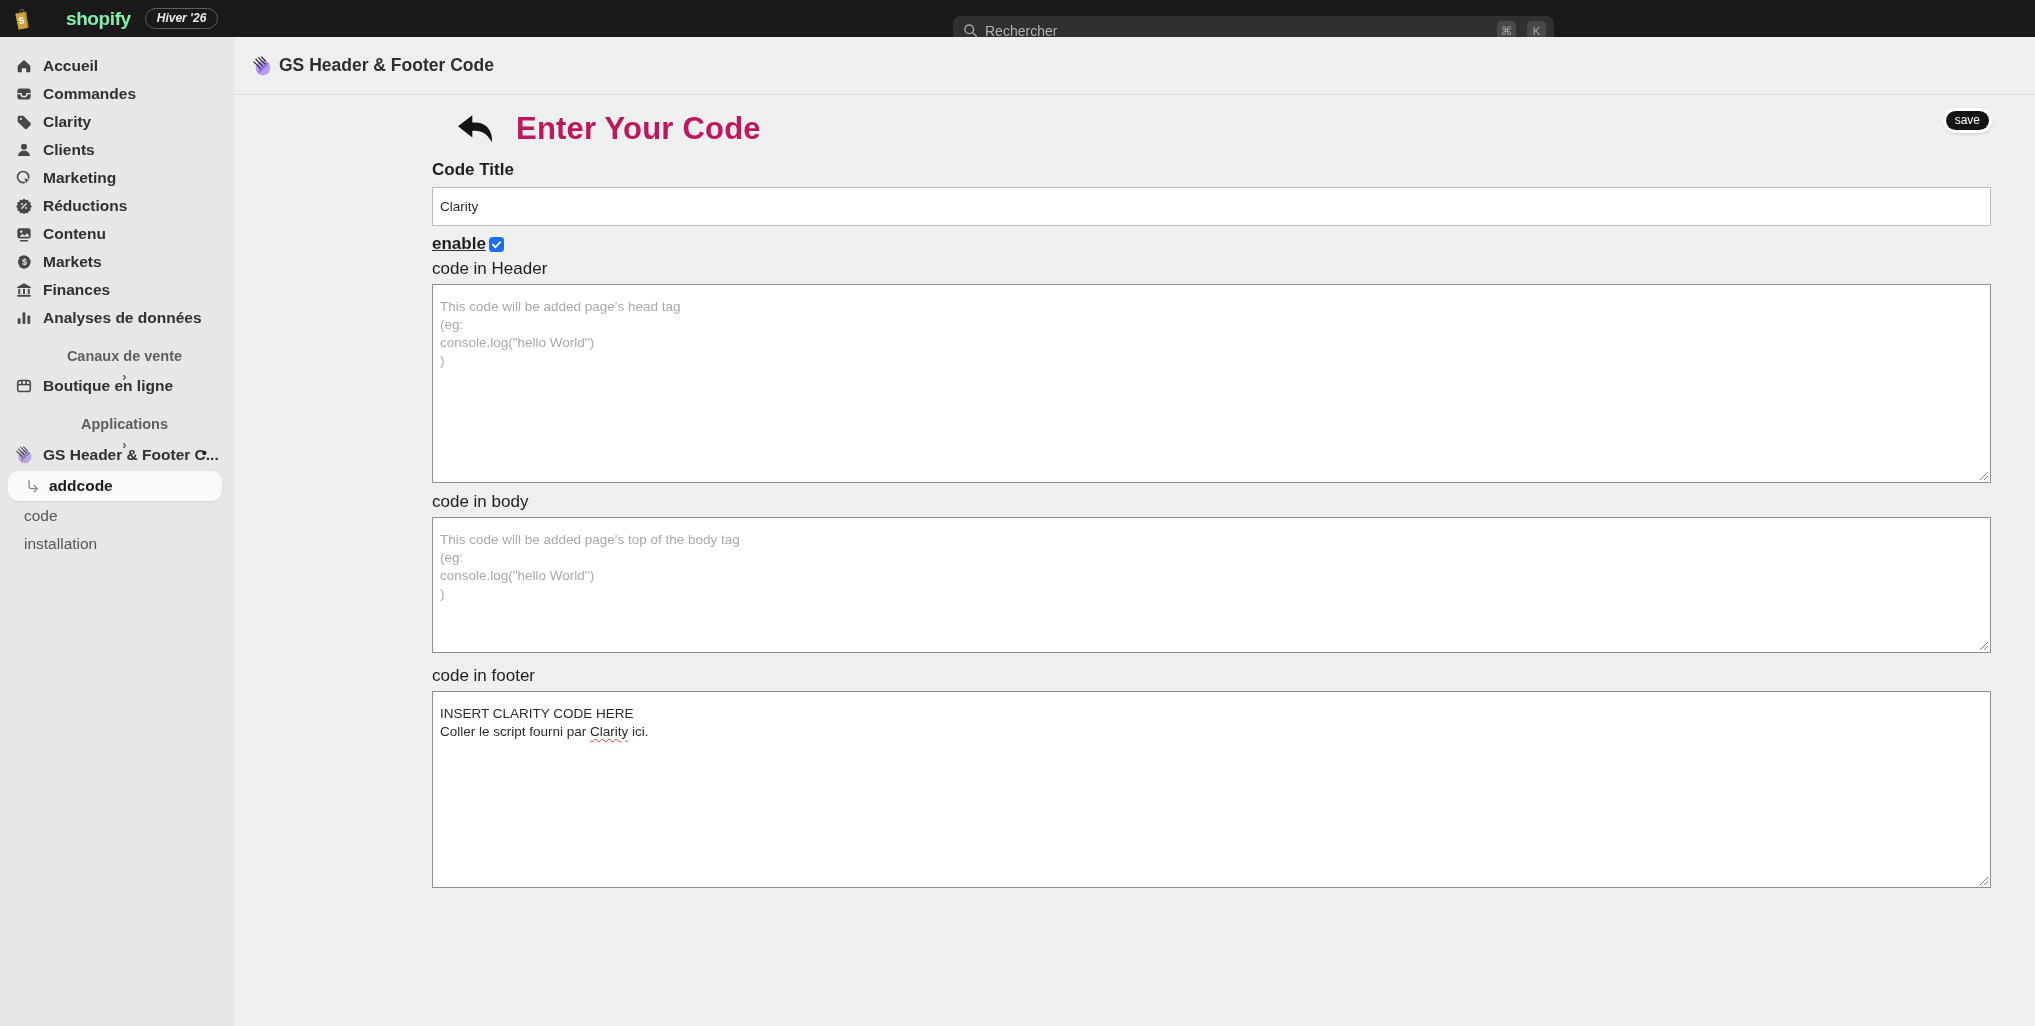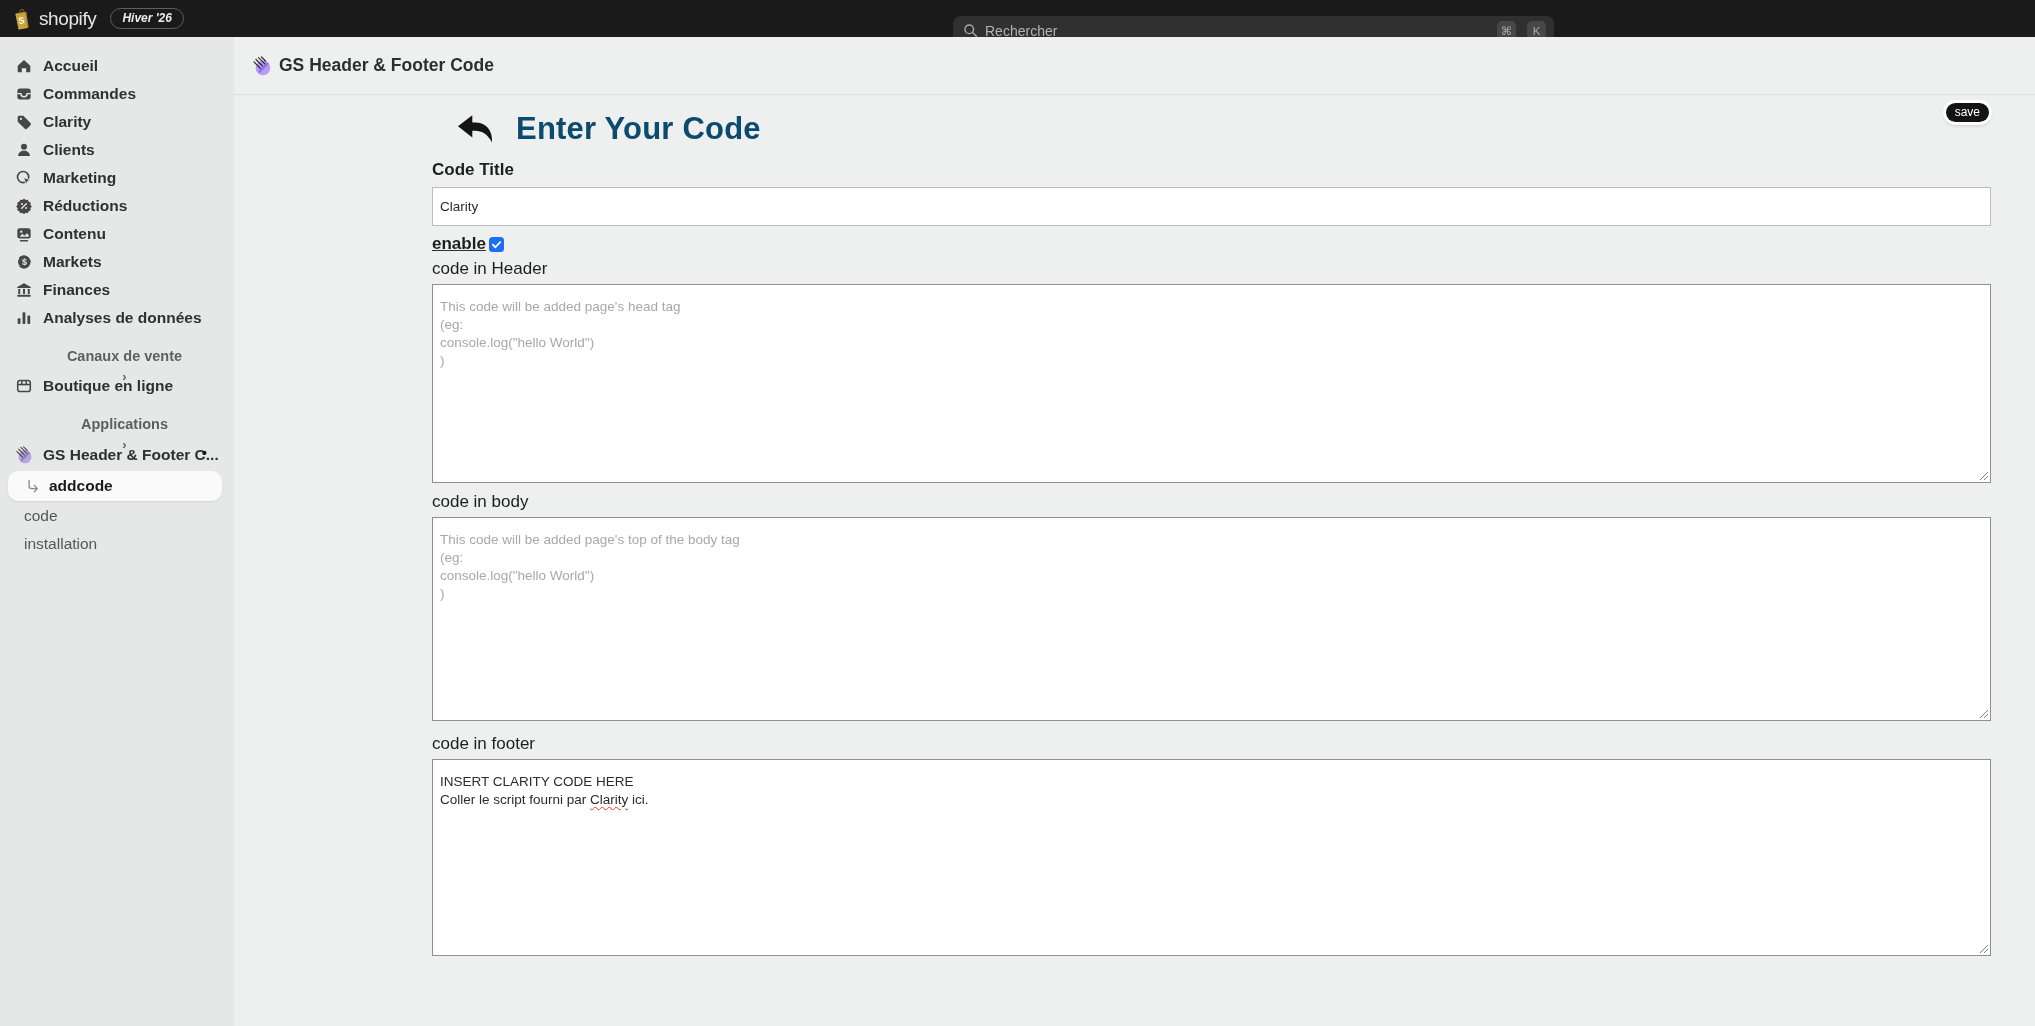--- a/index.html
+++ b/index.html
@@ -8,21 +8,21 @@
     font-family:"Liberation Sans","DejaVu Sans",sans-serif;
     background:#eeefef; color:#303030;
   }
   
   .topbar {
     position:relative; height:37px; background:#1a1a1a;
     display:flex; align-items:center;
   }
   .logo-area { display:flex; align-items:center; padding-left:13px; gap:8px; }
   .bag-icon { display:block; }
-  .wordmark { color:#e5e5e5; font-weight:400; font-size:19px; letter-spacing:-0.4px; }
+  .wordmark { color:#86efac; font-weight:700; font-size:19px; letter-spacing:-0.4px;margin-left:27px; }
   .version-badge {
     margin-left:6px; border:1px solid #5f5f5f; border-radius:999px;
     color:#ececec; font-size:12px; font-style:italic; font-weight:600;
     padding:2px 11px 3px;
   }
   .searchbar {
     position:absolute; left:953px; top:16px; width:601px; height:29px;
     background:#303030; border-radius:8px; display:flex; align-items:center;
     padding:0 8px 0 10px; gap:7px;
   }
@@ -63,49 +63,49 @@
   }
   
   .app-header {
     height:58px; display:flex; align-items:center; gap:7px; padding-left:18px;
     border-bottom:1px solid #dcdddd;
   }
   .app-header-title { font-size:17.5px; font-weight:700; color:#2e2e2e; }
   
   .page-content { position:relative; padding:13px 44px 0 198px; }
   .save-btn {
-    position:absolute; right:46px; top:8px;
+    position:absolute; right:46px; top:16px;
     background:#141414; color:#fff; font-size:12px; font-weight:500;
     border:none; border-radius:10px; padding:2px 9px 3px; cursor:pointer;
     box-shadow:0 0 0 3px #ffffff, 0 2px 5px rgba(0,0,0,.35);
     font-family:"Liberation Sans","DejaVu Sans",sans-serif;
   }
   .title-row { display:flex; align-items:center; gap:21px; margin-left:23px; height:42px; }
-  .page-title { font-size:31px; font-weight:800; color:#0c4a6e; letter-spacing:.2px; }
+  .page-title { font-size:31px; font-weight:800; color:#be185d; letter-spacing:.2px; }
   .form { margin-top:10px; width:1559px; }
   .lbl-bold { font-size:17px; font-weight:700; color:#1e1e1e; }
   .lbl { font-size:17px; font-weight:400; color:#1e1e1e; }
   .text-input {
     margin-top:7px; width:100%; height:39px; background:#fff;
     border:1px solid #bcbcbc; font-size:13.5px; color:#2b2b2b; padding:0 7px;
     font-family:"Liberation Sans","DejaVu Sans",sans-serif;
   }
   .enable-row { margin-top:8px; display:flex; align-items:center;text-decoration:underline; }
   .checkbox {
     width:15px; height:15px; margin-left:3px; background:#1e6ef5;
     border-radius:3.5px; display:inline-flex; align-items:center;
     justify-content:center; cursor:pointer;
   }
   .mt4 { margin-top:5px; } .mt8 { margin-top:9px; } .mt12 { margin-top:13px; }
   .fake-ta {
     position:relative; margin-top:5px; width:100%; background:#fff;
     border:1px solid #8f8f8f; padding:13px 7px; font-size:13.5px;
     line-height:1.34; cursor:text; overflow:hidden;
   }
-  .ta-header { height:199px; } .ta-body { height:204px; } .ta-footer { height:197px; }
+  .ta-header { height:199px; } .ta-body { height:136px; } .ta-footer { height:197px; }
   .ph { color:#a8a8a8; white-space:pre-line; }
   .ta-value { color:#2b2b2b; }
   .misspell {
     text-decoration:underline wavy #e03b3b;
     text-decoration-thickness:1px; text-underline-offset:2px;
   }
   .resize-corner { position:absolute; right:1px; bottom:1px; }
 </style>
 </head>
 <body>

